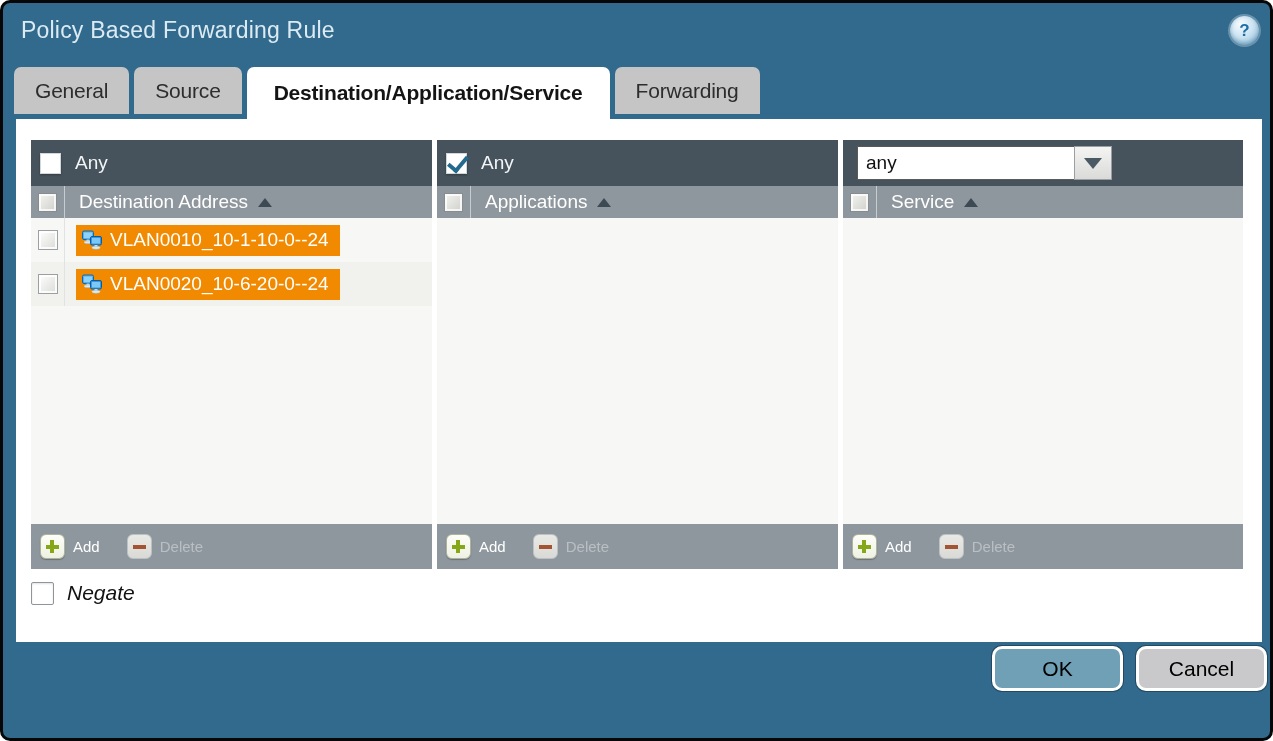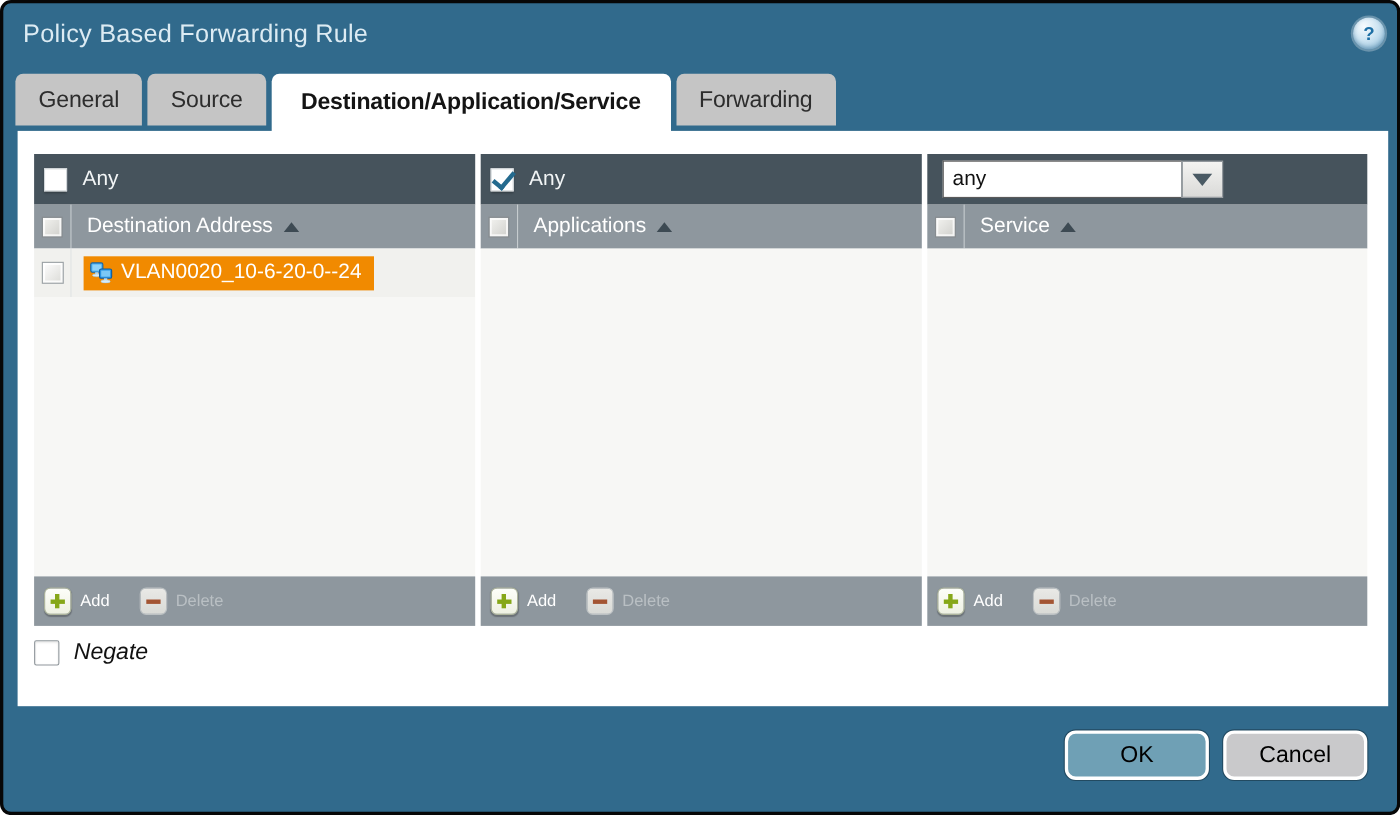--- a/index.html
+++ b/index.html
@@ -36,21 +36,21 @@
   .content { position:absolute; left:13px; top:116px; width:1246px; height:523px; background:#ffffff;padding-left:36px; }
 
   .panel { position:absolute; top:21px; height:429px; display:flex; flex-direction:column; }
   .panel.p1 { left:15px;  width:401px; }
   .panel.p2 { left:421px; width:401px; }
   .panel.p3 { left:827px; width:400px; }
 
   .any-row { height:46px; background:#46535c; display:flex; align-items:center; padding-left:9px; flex:0 0 auto; }
   .any-label { color:#f2f5f6; font-size:19px; margin-left:14px; }
 
-  .col-head { height:40px; background:#8e979e; display:flex; align-items:center; flex:0 0 auto; }
+  .col-head { height:32px; background:#8e979e; display:flex; align-items:center; flex:0 0 auto; }
   .col-head .cb-cell { width:34px; display:flex; justify-content:center; align-items:center; align-self:stretch;
                        border-right:1px solid #c6cccf; }
   .col-head .head-label { color:#ffffff; font-size:19px; margin-left:14px; }
   .sort-asc { width:0; height:0; border-left:7px solid transparent; border-right:7px solid transparent;
               border-bottom:9px solid #3d4a53; margin-left:10px; display:inline-block; }
 
   .list { flex:1 1 auto; background:#f7f7f5; overflow:hidden; }
   .row { height:44px; display:flex; align-items:center; }
   .row.alt { background:#f1f1ee; }
   .row .cb-cell { width:34px; display:flex; justify-content:center; align-items:center; align-self:stretch;
@@ -96,23 +96,23 @@
             display:flex; align-items:center; justify-content:center; cursor:pointer; }
   .dd-arrow { width:0; height:0; border-left:9px solid transparent; border-right:9px solid transparent;
               border-top:11px solid #4a5a64; }
 
   
   .negate { position:absolute; left:15px; top:462px; display:flex; align-items:center; gap:13px; }
   .negate-label { font-size:21px; color:#111111;font-style:italic; }
 
   
   .btn {
-    position:absolute; top:661px; width:131px; height:45px; border-radius:10px;
+    position:absolute; top:643px; width:131px; height:45px; border-radius:10px;
     border:3px solid #ffffff; font-family:"Liberation Sans", sans-serif; font-size:21px; color:#000;
-    box-shadow:0 0 0 1px rgba(0,0,0,.3); cursor:pointer;
+    box-shadow:0 0 0 1px rgba(0,0,0,.3); cursor:pointer;margin-left:24px;
   }
   .btn-ok { left:965px; background:#6fa0b5; }
   .btn-cancel { left:1109px; background:#c9c9cb; }
 </style>
 </head>
 <body>
 
 <div class="dialog">
 
   <div class="title">Policy Based Forwarding Rule</div>
@@ -133,20 +133,38 @@
         <span class="any-label">Any</span>
       </div>
       <div class="col-head">
         <span class="cb-cell">
             <span class="cb cb-head"></span>
           </span>
         <span class="head-label">Destination Address</span>
         <span class="sort-asc"></span>
       </div>
       <div class="list">
+        <div class="row">
+          <span class="cb-cell">
+              <span class="cb cb-row"></span>
+            </span>
+          <span class="chip">
+            <svg width="22" height="20" viewBox="0 0 22 20">
+              <rect x="1.5" y="1" width="11" height="8.5" rx="1.5" fill="#4fb3f2" stroke="#1565a8"></rect>
+              <rect x="3" y="2.5" width="8" height="5.5" fill="#8ed2f8"></rect>
+              <rect x="5.5" y="9.5" width="3" height="2" fill="#bcdff2"></rect>
+              <ellipse cx="7" cy="12.3" rx="4" ry="1.3" fill="#d8ecf8" stroke="#9fc4da" stroke-width="0.5"></ellipse>
+              <rect x="9.5" y="6.5" width="11" height="8.5" rx="1.5" fill="#2f9ae8" stroke="#0f5a9e"></rect>
+              <rect x="11" y="8" width="8" height="5.5" fill="#7cc8f5"></rect>
+              <rect x="13.5" y="15" width="3" height="2" fill="#bcdff2"></rect>
+              <ellipse cx="15" cy="17.8" rx="4.2" ry="1.4" fill="#d8ecf8" stroke="#9fc4da" stroke-width="0.5"></ellipse>
+            </svg>
+            <span>VLAN0010_10-1-10-0--24</span>
+          </span>
+        </div>
         <div class="row alt">
           <span class="cb-cell">
               <span class="cb cb-row"></span>
             </span>
           <span class="chip">
             <svg width="22" height="20" viewBox="0 0 22 20">
               <rect x="1.5" y="1" width="11" height="8.5" rx="1.5" fill="#4fb3f2" stroke="#1565a8"></rect>
               <rect x="3" y="2.5" width="8" height="5.5" fill="#8ed2f8"></rect>
               <rect x="5.5" y="9.5" width="3" height="2" fill="#bcdff2"></rect>
               <ellipse cx="7" cy="12.3" rx="4" ry="1.3" fill="#d8ecf8" stroke="#9fc4da" stroke-width="0.5"></ellipse>

